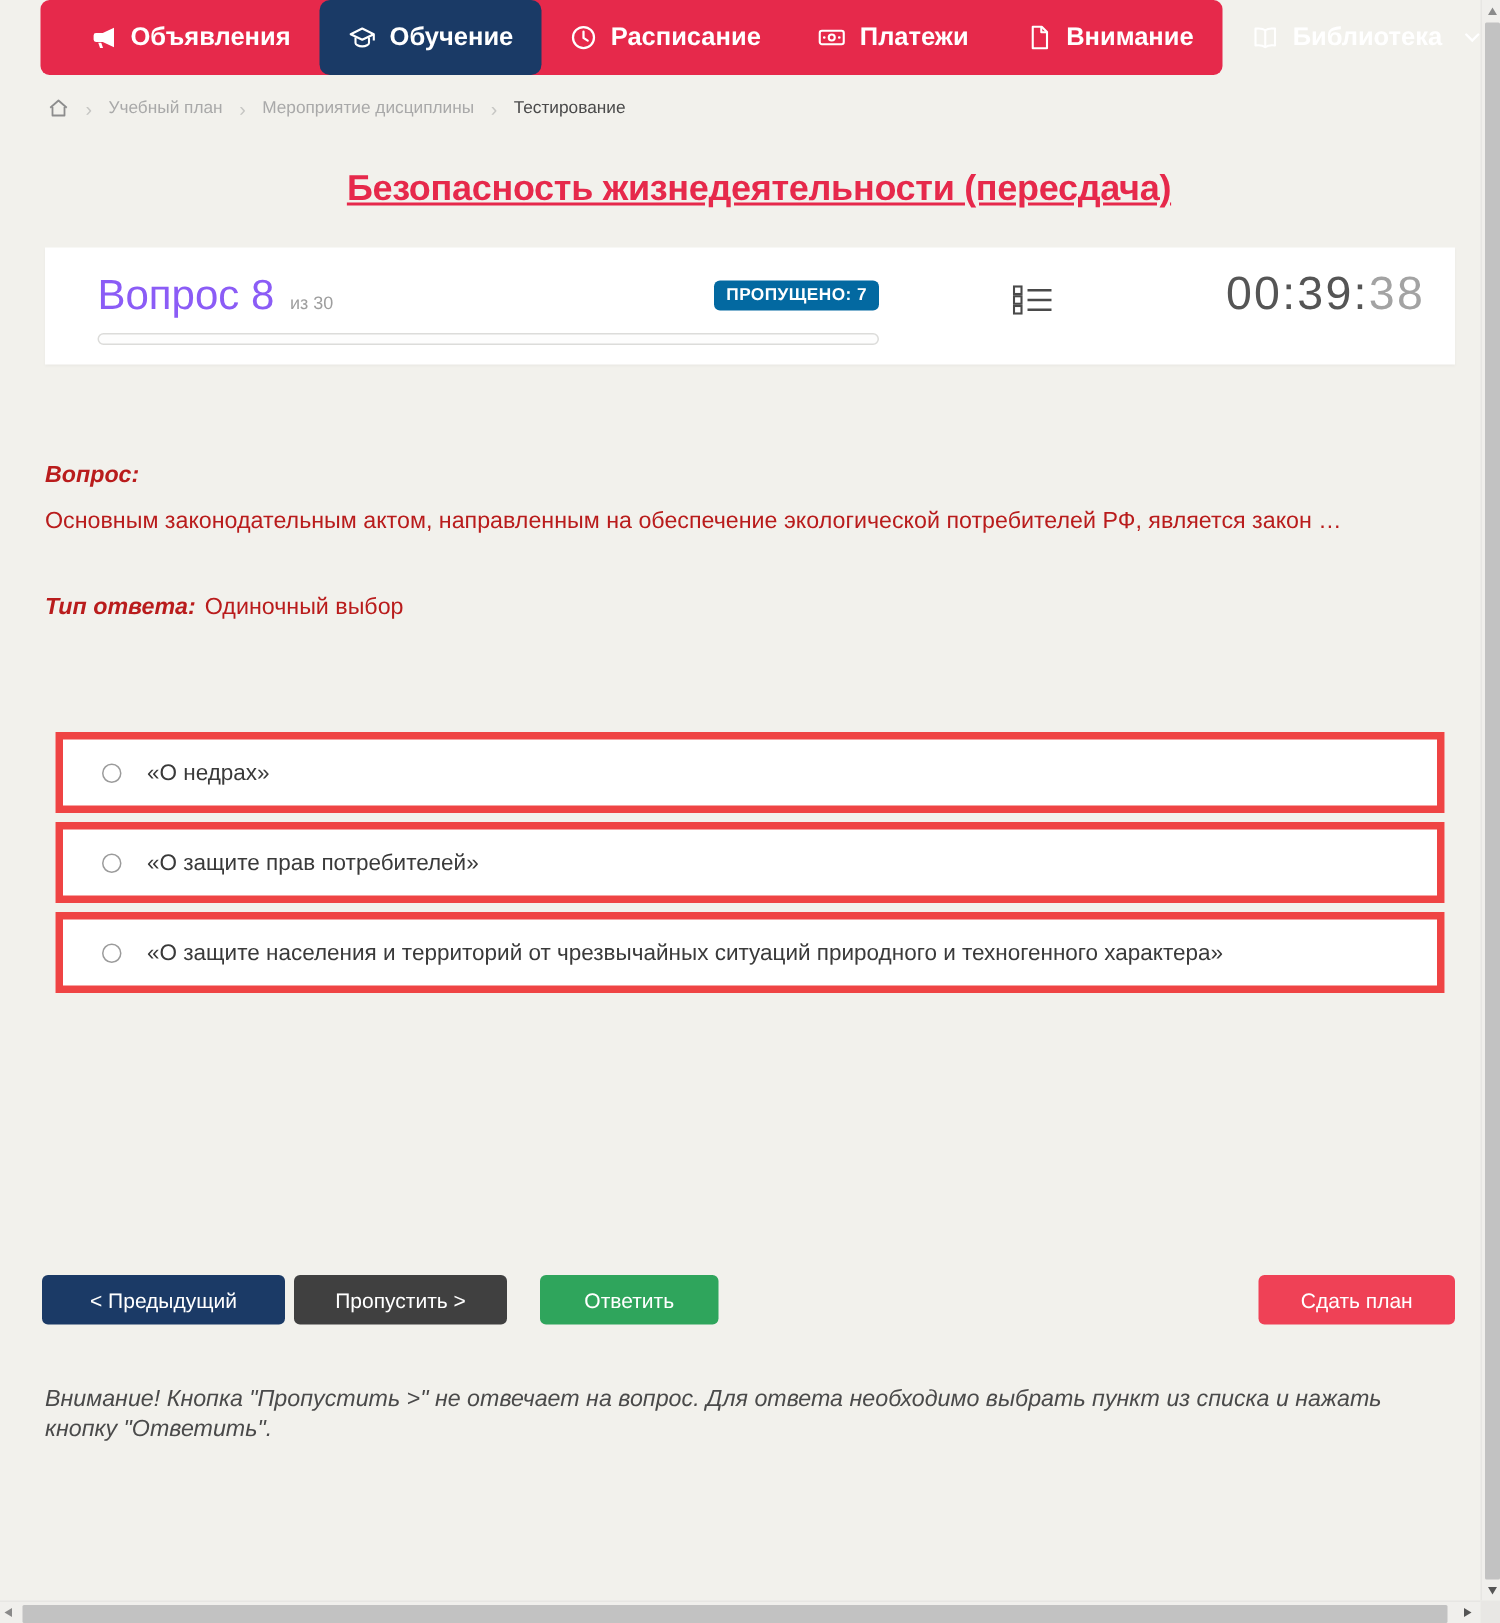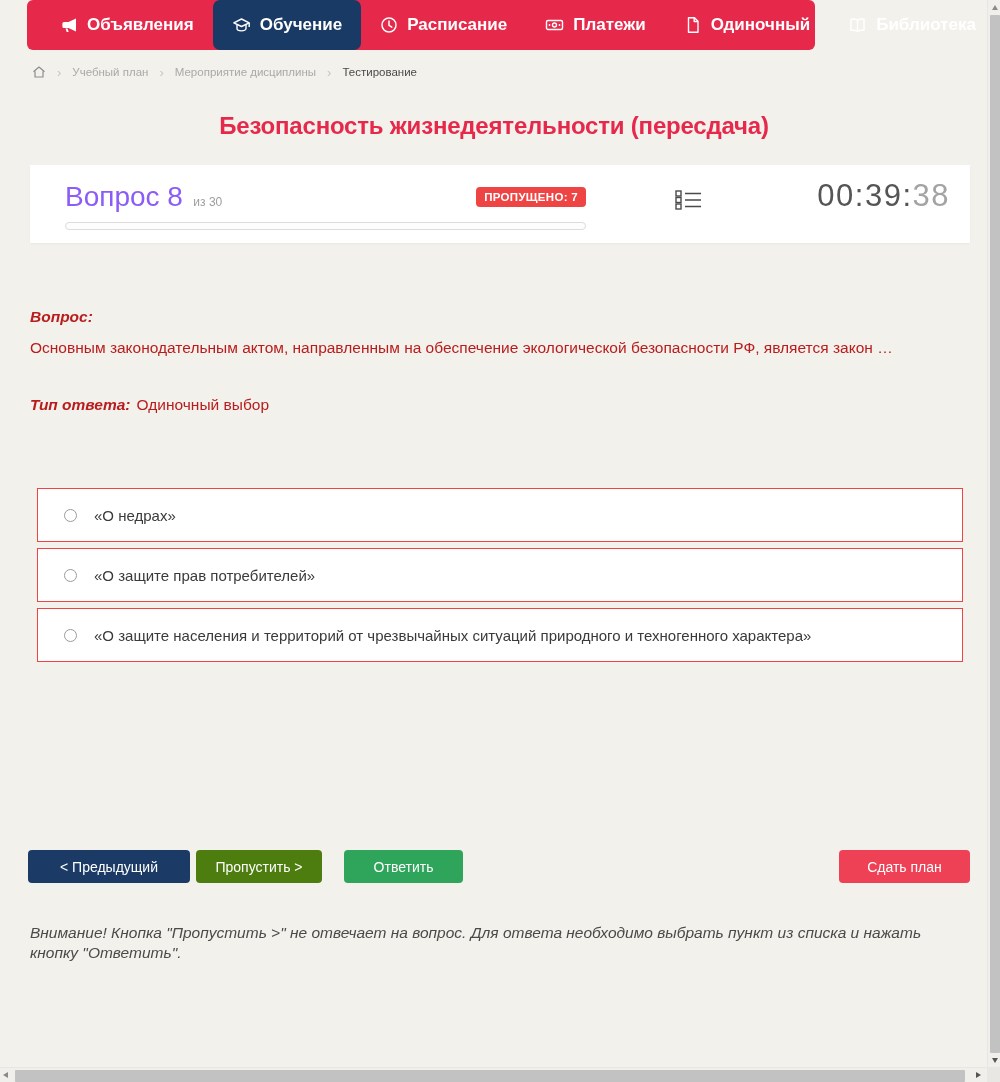--- a/index.html
+++ b/index.html
@@ -33,35 +33,35 @@
     display:flex; align-items:center; gap:11px;
     font-size:11.5px; color:#a9a9a9;
   }
   .crumb { cursor:pointer; }
   .crumb-sep { color:#c6c6c3; font-size:13px; line-height:1; }
   .crumb-last { color:#4a4a4a; }
   .crumb-home { display:flex; align-items:center; cursor:pointer; }
 
   
   .page-title {
-    position:absolute; left:0; top:112px; width:988px; text-align:center;
-    color:#e6294b; font-size:24px; font-weight:bold; letter-spacing:-0.2px;
+    position:absolute; left:12px; top:112px; width:988px; text-align:center;
+    color:#e6294b; font-size:24px; font-weight:bold; letter-spacing:-0.2px;text-decoration:underline;
   }
 
   
   .qcard {
     position:absolute; left:30px; top:165px; width:940px; height:78px;
     background:#ffffff; box-shadow:0 1px 2px rgba(0,0,0,0.04);
   }
   .qh-left { position:absolute; left:35px; top:16px; width:521px; }
   .qh-row1 { display:flex; align-items:center; justify-content:space-between; }
   .q-num  { font-size:28px; color:#8b5cf6; }
   .q-total{ font-size:12px; color:#9e9e9e; margin-left:6px; }
   .badge  {
-    background:#ef4444; color:#fff; font-size:11.5px; font-weight:bold;
+    background:#0369a1; color:#fff; font-size:11.5px; font-weight:bold;
     padding:4px 8px; border-radius:4px; letter-spacing:0.3px; white-space:nowrap;
   }
   .progress {
     margin-top:9px; height:8px; border:1px solid #dcdcda; border-radius:5px;
     background:#fdfdfd; overflow:hidden;
   }
   .progress-fill { height:100%; width:0%; background:#e6294b; border-radius:5px; }
   .list-icon-btn { position:absolute; left:645px; top:25px; cursor:pointer; }
   .timer {
     position:absolute; right:20px; top:13px;
@@ -72,37 +72,37 @@
   
   .question { position:absolute; left:30px; top:308px; width:912px; font-size:15.5px; color:#b91c1c; }
   .q-label { font-weight:bold; font-style:italic; margin-bottom:9px; }
   .q-text  { line-height:26px; }
   .q-type  { margin-top:35px; }
   .q-type-label { font-weight:bold; font-style:italic; margin-right:6px; }
 
   
   .options { position:absolute; left:37px; top:488px; width:926px; }
   .option {
-    height:54px; background:#fff; border:1px solid #ef4444; margin-bottom:6px;
+    height:54px; background:#fff; border:5px solid #ef4444; margin-bottom:6px;
     display:flex; align-items:center; padding-left:26px; cursor:pointer;
   }
   .radio {
     width:13px; height:13px; border:1px solid #9b9b9b; border-radius:50%;
     background:#fff; margin-right:17px; flex-shrink:0;
   }
   .option-label { font-size:15px; color:#3a3a3a; }
 
   
   .actions { position:absolute; left:28px; top:850px; width:942px; display:flex; align-items:center; }
   .btn {
     height:33px; border:none; border-radius:4px; color:#fff; font-size:14px;
     font-family:inherit; cursor:pointer;
   }
   .btn-prev   { width:162px; background:#1b3a66; margin-right:6px; }
-  .btn-skip   { width:126px; background:#4d7c0f; margin-right:22px; }
+  .btn-skip   { width:142px; background:#404040; margin-right:22px; }
   .btn-answer { width:119px; background:#2fa55c; }
   .btn-submit { width:131px; background:#ef4156; margin-left:auto; }
 
   
   .footer-note {
     position:absolute; left:30px; top:923px; width:928px;
     font-style:italic; font-size:15.5px; color:#4a4a4a; line-height:20px;
   }
 
   
@@ -165,21 +165,21 @@
     </span>
     <span>Платежи</span>
   </div>
   <div class="nav-item">
     <span class="nav-icon">
       <svg width="18" height="18" viewBox="0 0 18 18" fill="none" stroke="#fff" stroke-width="1.4" stroke-linejoin="round">
           <path d="M4.5 1.8h6l3.5 3.5v10.9h-9.5V1.8z"></path>
           <path d="M10.2 1.8v3.7h3.8"></path>
         </svg>
     </span>
-    <span>Одиночный</span>
+    <span>Внимание</span>
   </div>
   <div class="nav-item">
     <span class="nav-icon">
       <svg width="19" height="18" viewBox="0 0 19 18" fill="none" stroke="#fff" stroke-width="1.4" stroke-linejoin="round">
           <path d="M9.5 4.2C8 3 5.5 2.8 3 3.1v11.2c2.5-.3 5 0 6.5 1.2 1.5-1.2 4-1.5 6.5-1.2V3.1C13.5 2.8 11 3 9.5 4.2z"></path>
           <path d="M9.5 4.2v11.3"></path>
         </svg>
     </span>
     <span>Библиотека</span>
     <span class="nav-caret">
@@ -228,21 +228,21 @@
         <path d="M10 3.5h16M10 10h16M10 16.5h16" stroke-width="1.6"></path>
       </svg>
   </div>
   <div class="timer">
     <span>00:39:</span><span class="sec">38</span>
   </div>
 </section>
 
 <section class="question">
   <div class="q-label">Вопрос:</div>
-  <div class="q-text">Основным законодательным актом, направленным на обеспечение экологической безопасности РФ, является закон …</div>
+  <div class="q-text">Основным законодательным актом, направленным на обеспечение экологической потребителей РФ, является закон …</div>
   <div class="q-type">
     <span class="q-type-label">Тип ответа:</span><span>Одиночный выбор</span>
   </div>
 </section>
 
 <section class="options">
   <div class="option">
     <span class="radio"></span>
     <span class="option-label">«О недрах»</span>
   </div>

